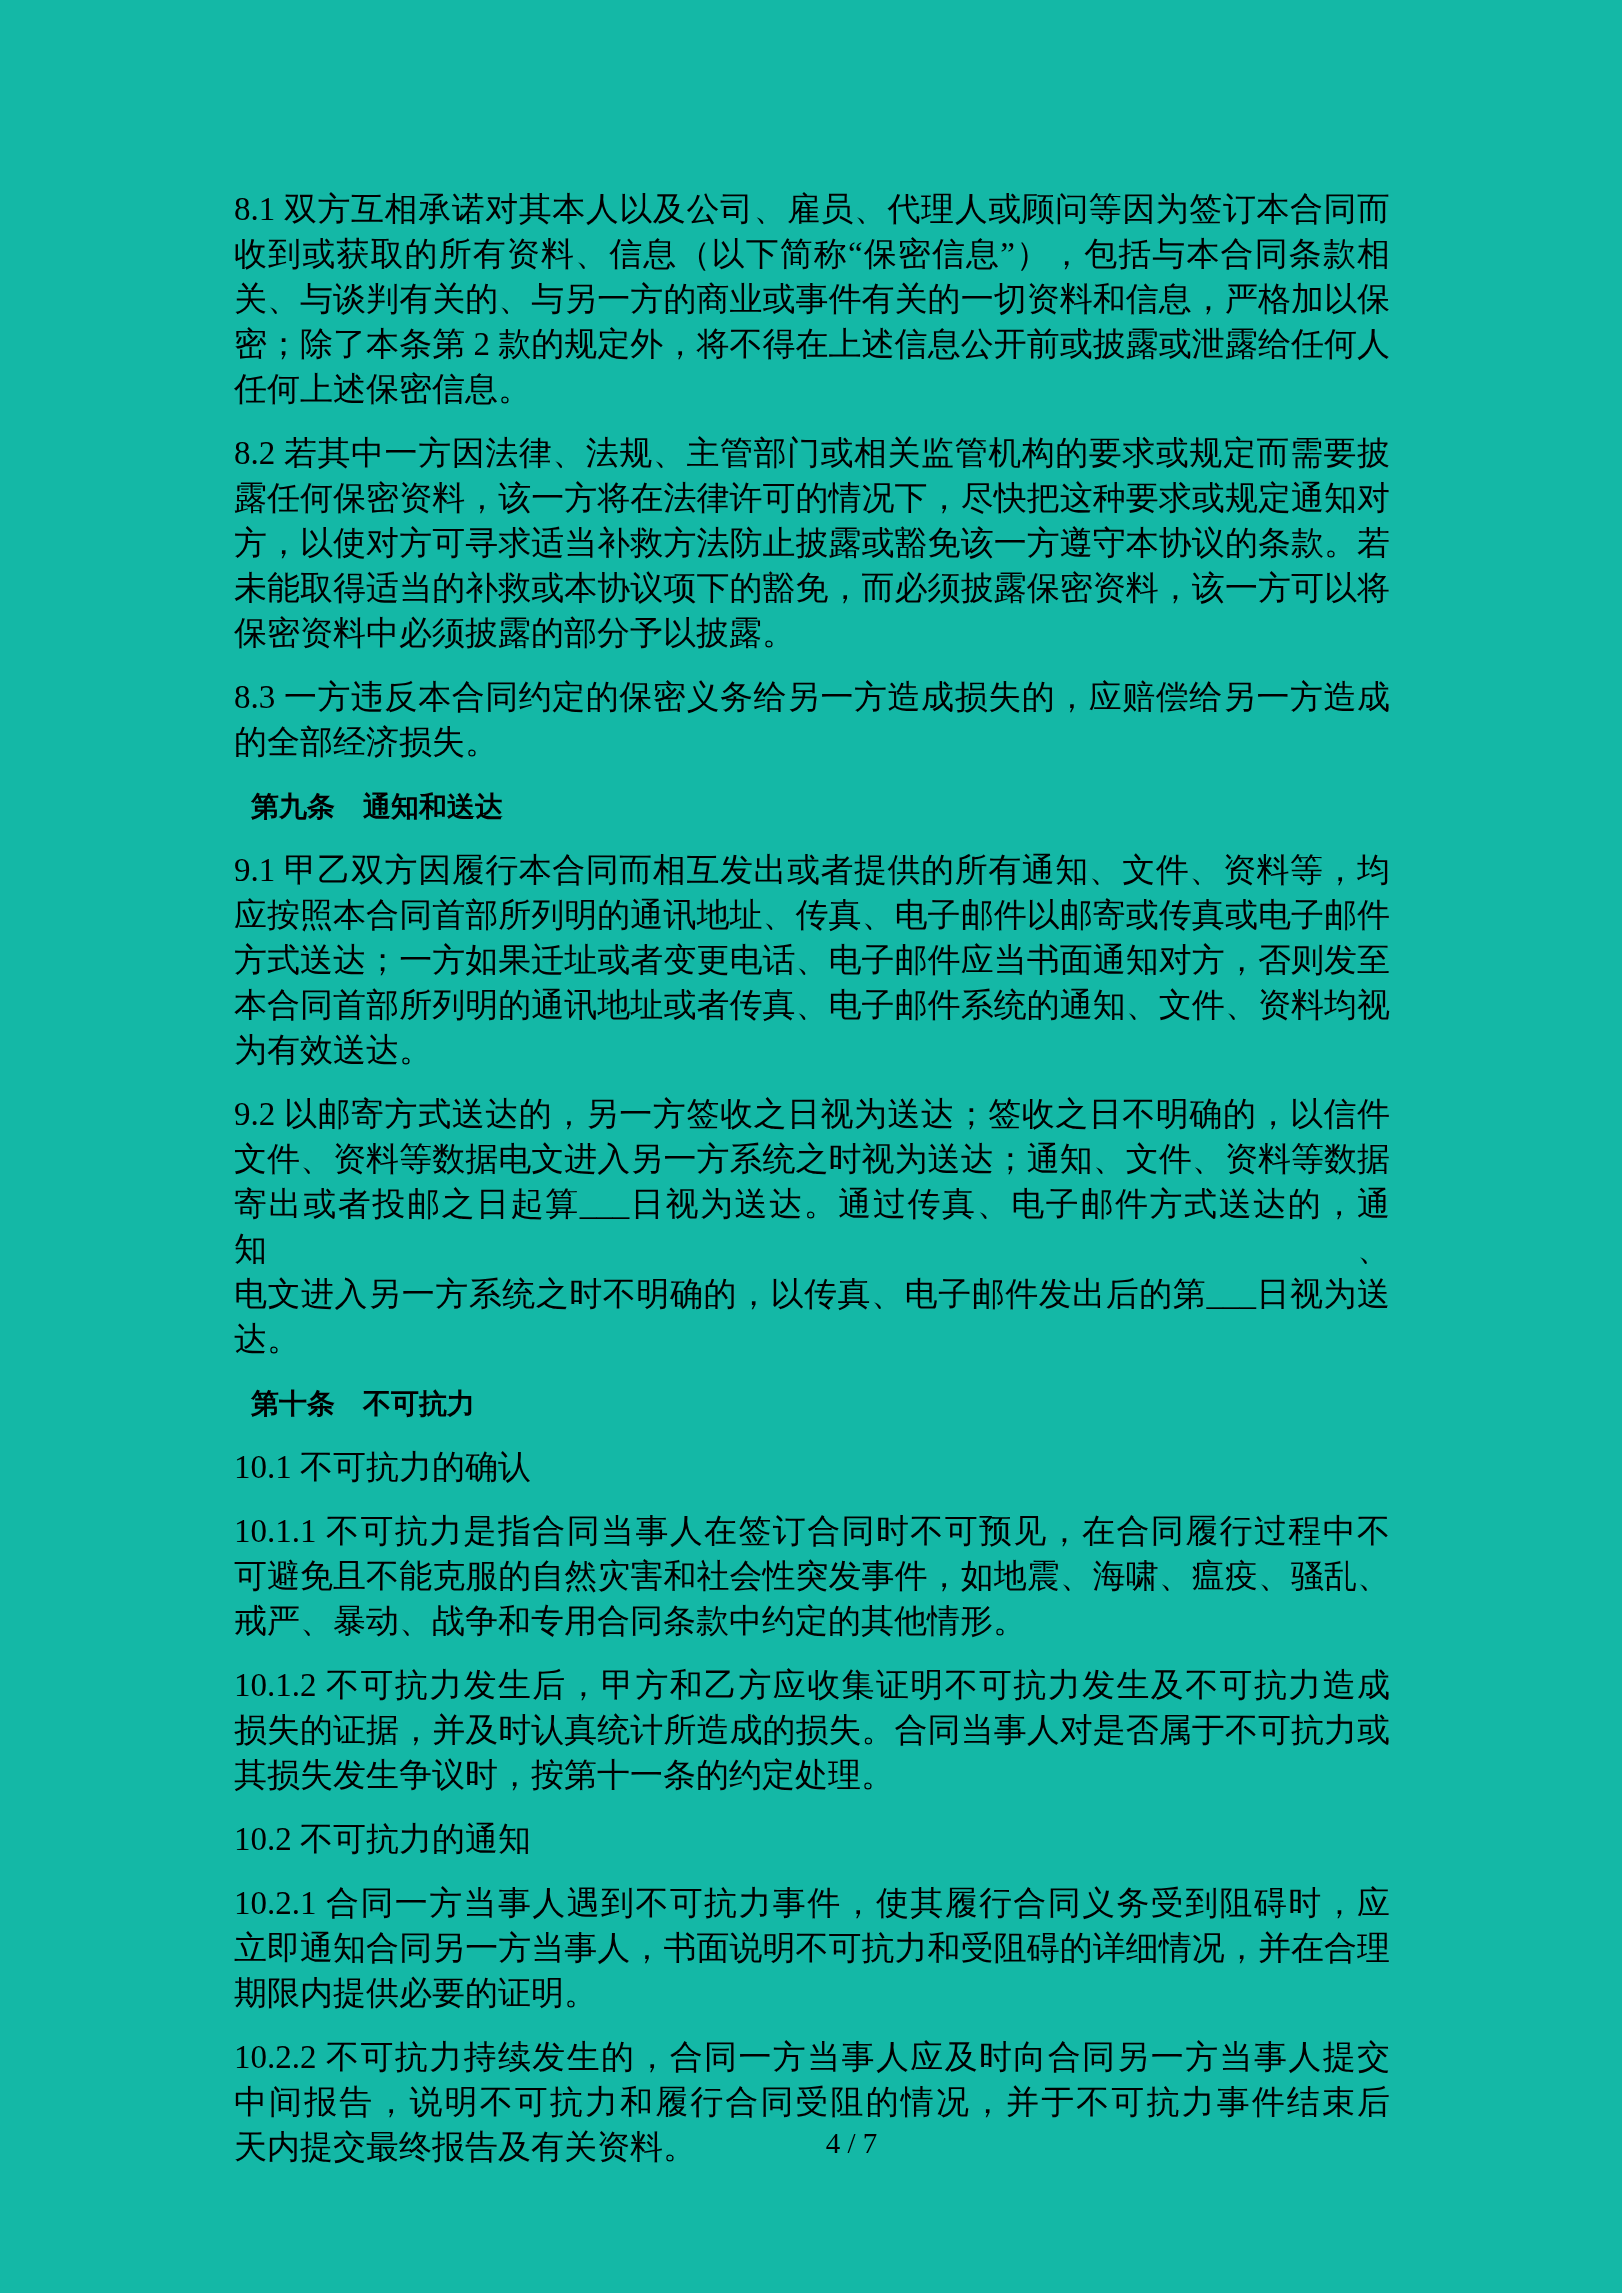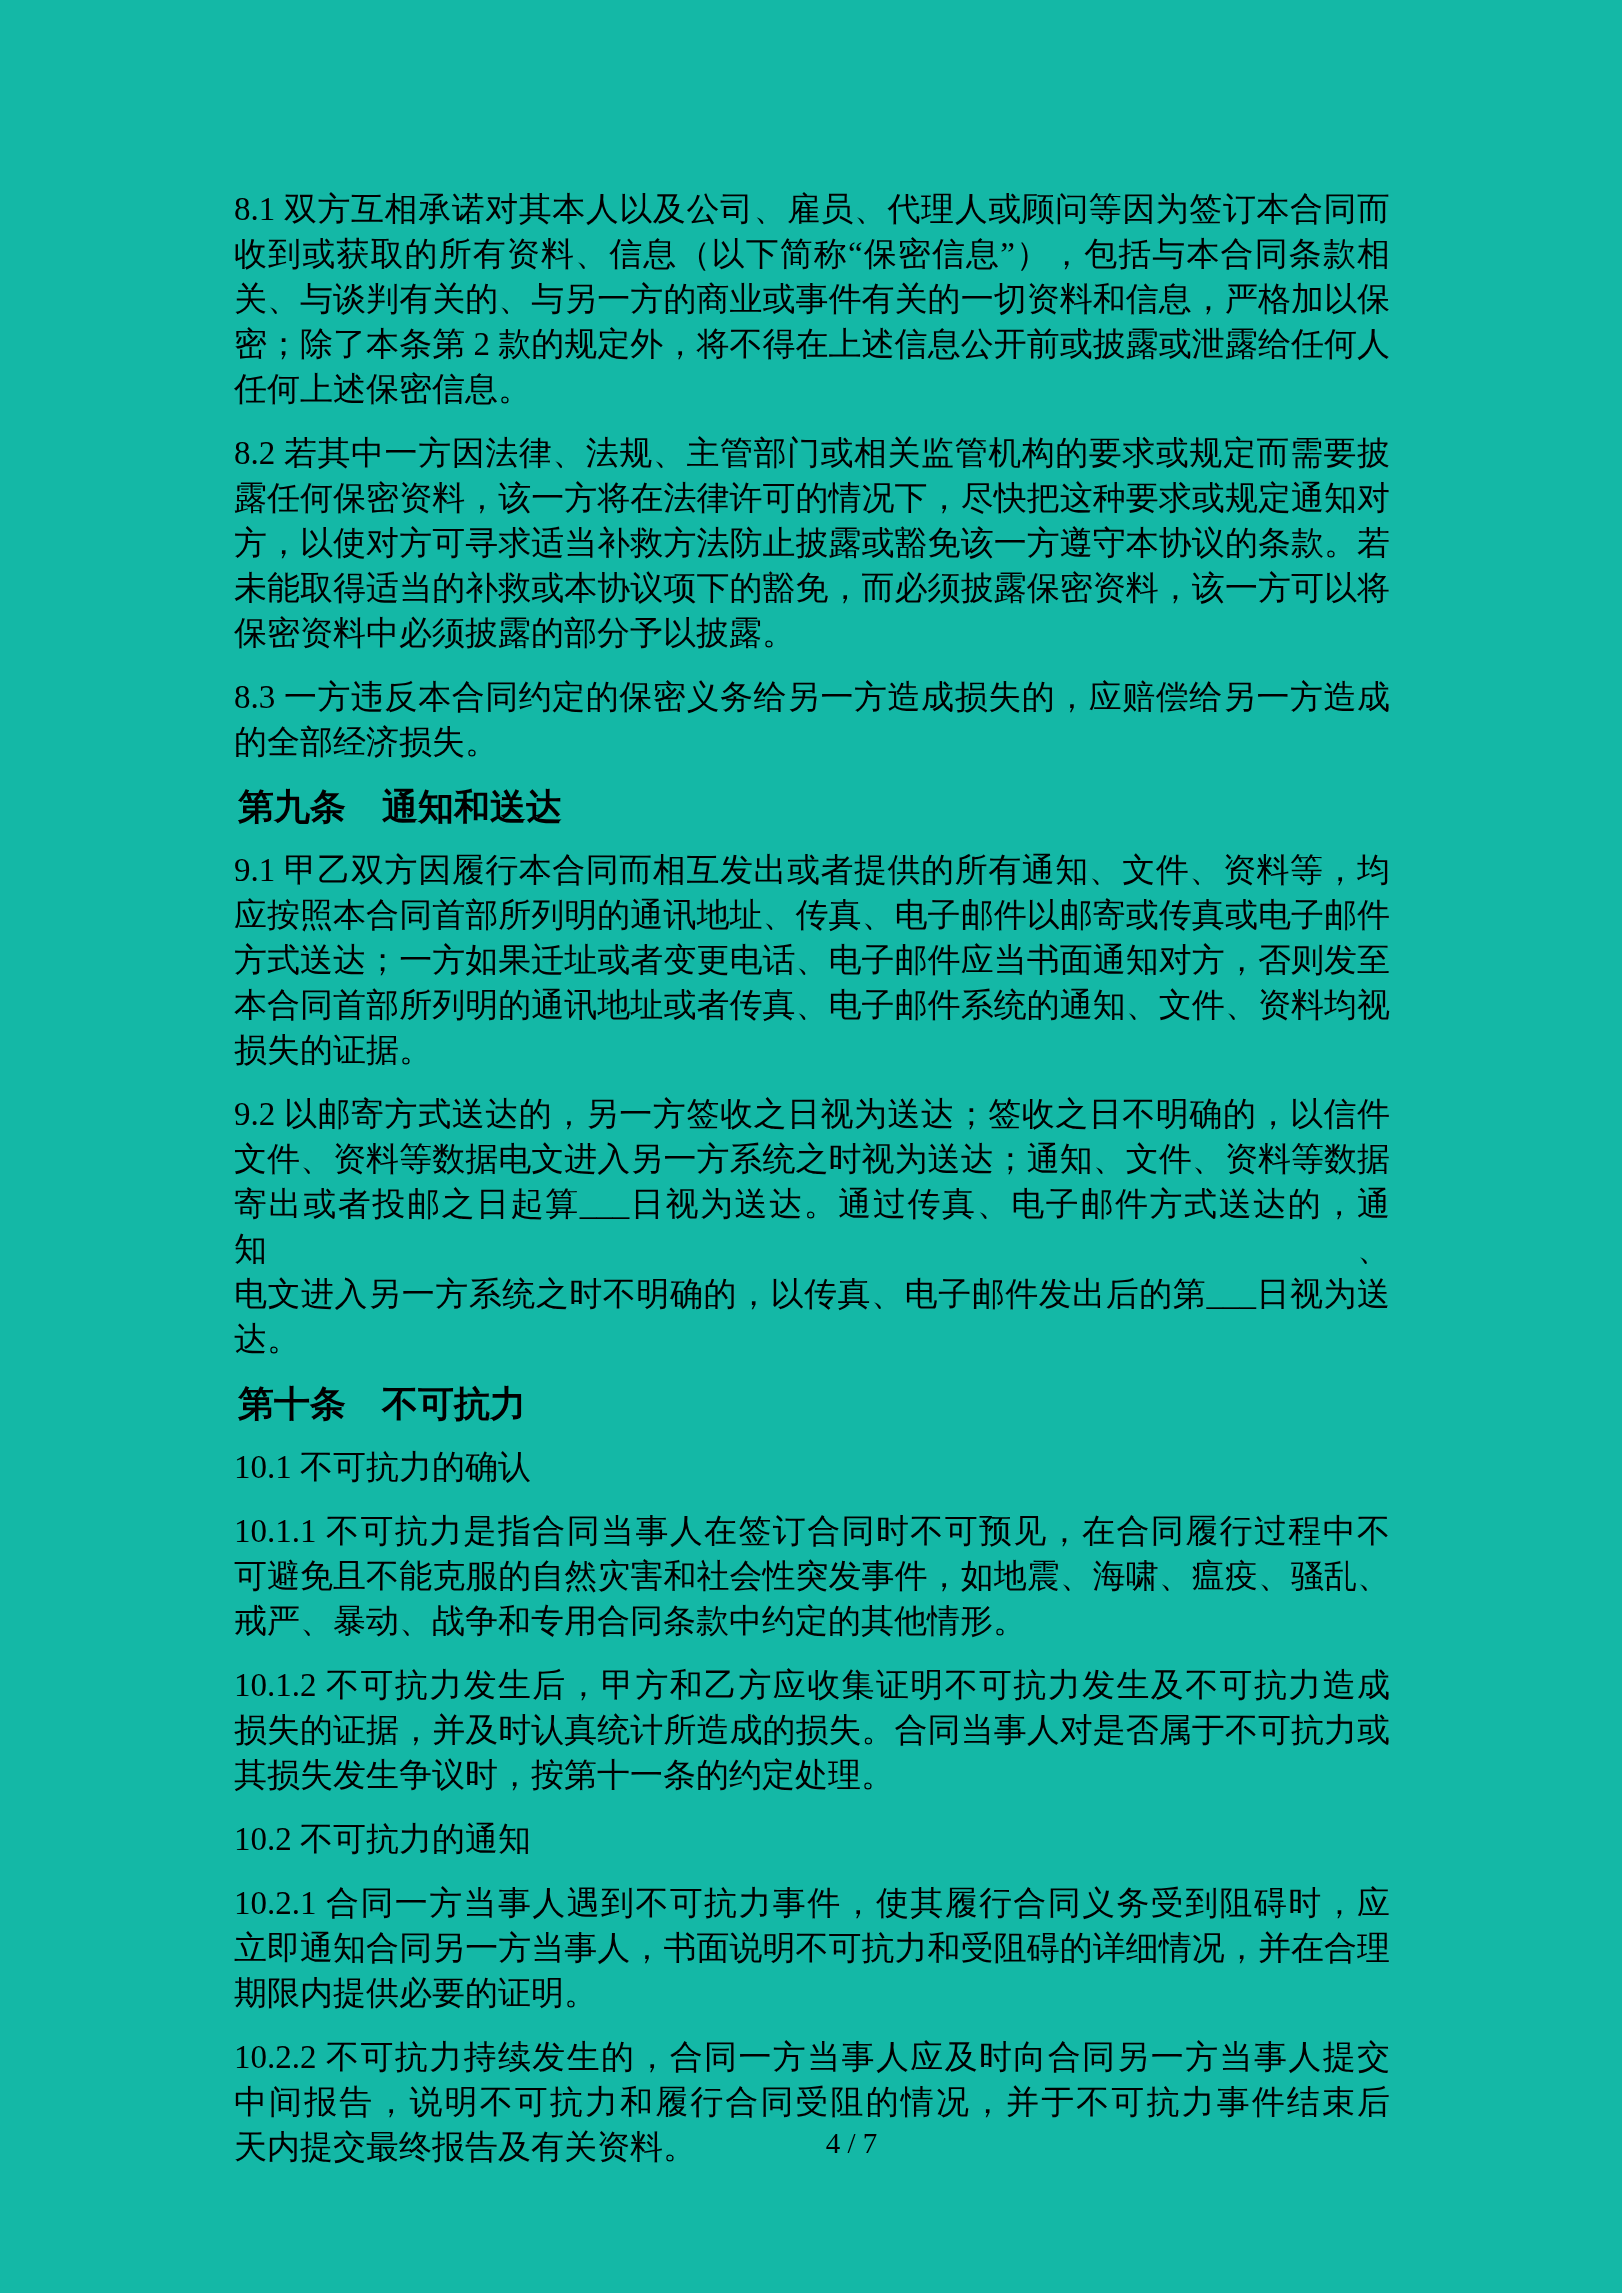--- a/index.html
+++ b/index.html
@@ -31,22 +31,22 @@
   .para .line {
     display: block;
     text-align: justify;
     text-align-last: justify;
   }
   .para .line.last {
     text-align: left;
     text-align-last: left;
   }
   .heading {
-    margin: 0 0 19px 4px;
-    font-size: 36px;
+    margin: 0 0 19px 17px;
+    font-size: 28px;
     line-height: 45px;
     font-weight: bold;
     font-family: "Liberation Sans", "DejaVu Sans", sans-serif;
     color: #000000;
   }
   .subheading {
     margin: 0 0 19px 0;
     font-size: 33px;
     line-height: 45px;
     font-weight: normal;
@@ -87,21 +87,21 @@
       <p class="para">
         <span class="line">8.3 一方违反本合同约定的保密义务给另一方造成损失的，应赔偿给另一方造成</span>
         <span class="line last">的全部经济损失。</span>
       </p>
       <h2 class="heading">第九条　通知和送达</h2>
       <p class="para">
         <span class="line">9.1 甲乙双方因履行本合同而相互发出或者提供的所有通知、文件、资料等，均</span>
         <span class="line">应按照本合同首部所列明的通讯地址、传真、电子邮件以邮寄或传真或电子邮件</span>
         <span class="line">方式送达；一方如果迁址或者变更电话、电子邮件应当书面通知对方，否则发至</span>
         <span class="line">本合同首部所列明的通讯地址或者传真、电子邮件系统的通知、文件、资料均视</span>
-        <span class="line last">损失的证据。</span>
+        <span class="line last">为有效送达。</span>
       </p>
       <p class="para">
         <span class="line">9.2 以邮寄方式送达的，另一方签收之日视为送达；签收之日不明确的，以信件</span>
         <span class="line">文件、资料等数据电文进入另一方系统之时视为送达；通知、文件、资料等数据</span>
         <span class="line">寄出或者投邮之日起算___日视为送达。通过传真、电子邮件方式送达的，通知、</span>
         <span class="line">电文进入另一方系统之时不明确的，以传真、电子邮件发出后的第___日视为送</span>
         <span class="line last">达。</span>
       </p>
       <h2 class="heading">第十条　不可抗力</h2>
       <p class="subheading">10.1 不可抗力的确认</p>

